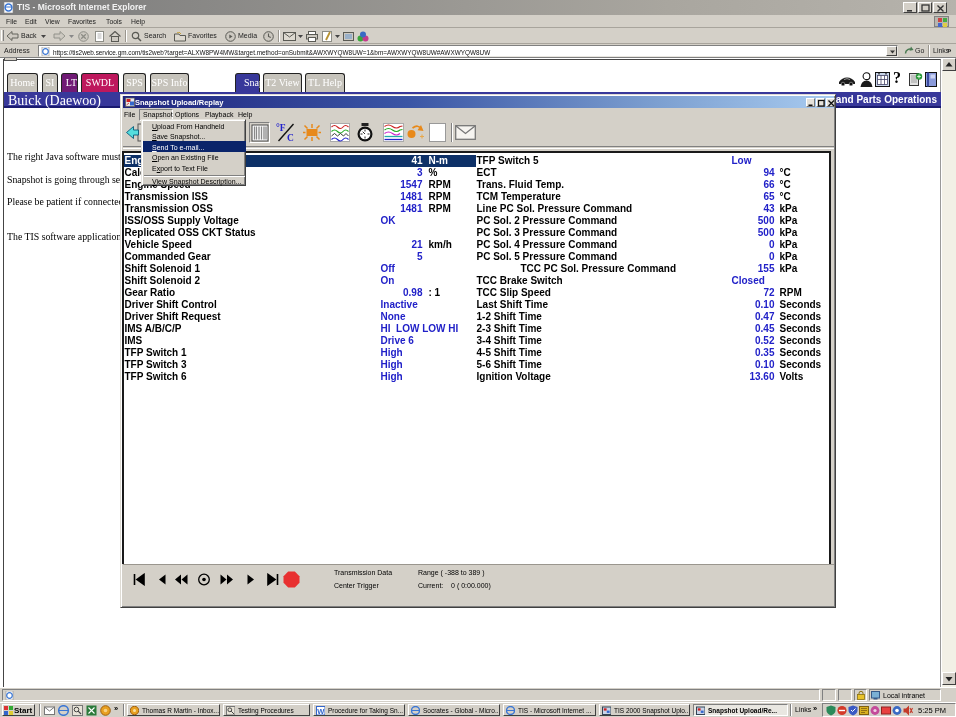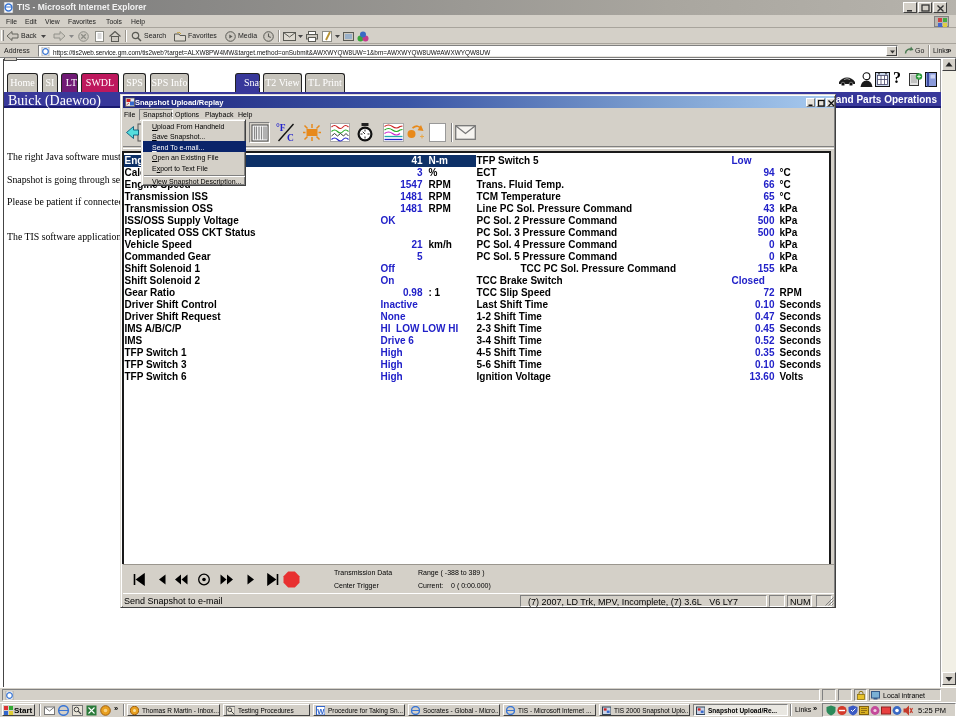--- a/index.html
+++ b/index.html
@@ -153,21 +153,21 @@
 <div style="left:4px;top:-3px;width:13px;height:6px;background:#d4d0c8;border:1px solid #555;"></div>
 <div class="ser" style="left:7px;top:15px;width:31px;height:19px;background:#c6c3bb;border:1px solid #222;border-bottom:none;border-radius:3px 3px 0 0;color:#fff;font-size:10px;text-align:center;line-height:18px;">Home</div>
 <div class="ser" style="left:42px;top:15px;width:16px;height:19px;background:#c6c3bb;border:1px solid #222;border-bottom:none;border-radius:3px 3px 0 0;color:#fff;font-size:10px;text-align:center;line-height:18px;">SI</div>
 <div class="ser" style="left:61px;top:15px;width:17px;height:25px;background:#701a75;border:1px solid #222;border-bottom:none;border-radius:3px 3px 0 0;color:#fff;font-size:10px;text-align:right;line-height:18px;">LT</div>
 <div class="ser" style="left:81px;top:15px;width:38px;height:26px;background:#be185d;border:1px solid #222;border-bottom:none;border-radius:3px 3px 0 0;color:#fff;font-size:10px;text-align:center;line-height:18px;">SWDL</div>
 <div class="ser" style="left:123px;top:15px;width:23px;height:19px;background:#c6c3bb;border:1px solid #222;border-bottom:none;border-radius:3px 3px 0 0;color:#fff;font-size:10px;text-align:center;line-height:18px;">SPS</div>
 <div class="ser" style="left:150px;top:15px;width:39px;height:19px;background:#c6c3bb;border:1px solid #222;border-bottom:none;border-radius:3px 3px 0 0;color:#fff;font-size:10px;text-align:center;line-height:18px;">SPS Info</div>
 <div class="ser" style="left:192px;top:15px;width:39px;height:19px;background:#15803d;border:1px solid #222;border-bottom:none;border-radius:3px 3px 0 0;color:#fff;font-size:10px;text-align:center;line-height:18px;margin-top:44px;">Security</div>
 <div class="ser" style="left:235px;top:15px;width:25px;height:19px;background:#38389a;border:1px solid #222;border-bottom:none;border-radius:3px 3px 0 0;color:#fff;font-size:10px;text-align:center;line-height:18px;padding-left:8px;">Snap</div>
 <div class="ser" style="left:263px;top:15px;width:39px;height:19px;background:#c6c3bb;border:1px solid #222;border-bottom:none;border-radius:3px 3px 0 0;color:#fff;font-size:10px;text-align:center;line-height:18px;">T2 View</div>
-<div class="ser" style="left:305px;top:15px;width:40px;height:19px;background:#c6c3bb;border:1px solid #222;border-bottom:none;border-radius:3px 3px 0 0;color:#fff;font-size:10px;text-align:center;line-height:18px;">TL Print</div>
+<div class="ser" style="left:305px;top:15px;width:40px;height:19px;background:#c6c3bb;border:1px solid #222;border-bottom:none;border-radius:3px 3px 0 0;color:#fff;font-size:10px;text-align:center;line-height:18px;">TL Help</div>
 <div style="left:4px;top:34px;width:937px;height:16px;background:#38389a;border-bottom:2px solid #1a1a70;">
       <span class="ser nw" style="left:4px;top:1px;color:#fff;font-size:14px;">Buick (Daewoo)</span>
       <span class="nw" style="right:4px;top:2px;color:#fff;font-weight:bold;font-size:10px;">and Parts Operations</span>
     </div>
 <svg style="left:838px;top:17px;" width="18" height="11">
       <path d="M1 7 Q4 2.5 9 2.5 Q14 2.5 17 7 L17 9 L1 9 Z" fill="#1c1c1c"></path>
       <circle cx="5" cy="9" r="1.8" fill="#111" stroke="#999" stroke-width="0.7"></circle>
       <circle cx="13" cy="9" r="1.8" fill="#111" stroke="#999" stroke-width="0.7"></circle>
       <path d="M6 4.5 Q9 2.8 12 4.5" stroke="#bbb" stroke-width="0.8" fill="none"></path>
     </svg>
@@ -426,34 +426,20 @@
         <path d="M2 1.5 L9 6.5 L2 11.5 Z M11.5 1 V12" fill="#000" stroke="#000" stroke-width="1.6"></path>
       </svg>
 <svg style="left:160px;top:6px;" width="17" height="17">
         <path d="M5.2 0.5 H11.8 L16.5 5.2 V11.8 L11.8 16.5 H5.2 L0.5 11.8 V5.2 Z" fill="#e83030"></path>
       </svg>
 <span style="left:211px;top:4px;font-size:7px;color:#000;">Transmission Data</span>
 <span style="left:211px;top:17px;font-size:7px;color:#000;">Center Trigger</span>
 <span style="left:295px;top:4px;font-size:7px;color:#000;">Range ( -388 to 389 )</span>
 <span style="left:295px;top:17px;font-size:7px;color:#000;">Current:&nbsp;&nbsp;&nbsp;&nbsp;0 ( 0:00.000)</span>
 </div>
-<div style="left:2px;top:498px;width:711px;height:14px;background:#d4d0c8;border-top:1px solid #fff;">
-<span class="nw" style="left:1px;top:2px;font-size:9px;color:#000;">Send Snapshot to e-mail</span>
-<div class="sk" style="left:397px;top:1px;width:247px;height:12px;">
-        <span class="nw" style="left:7px;top:1px;font-size:9px;">(7) 2007, LD Trk, MPV, Incomplete, (7) 3.6L&nbsp;&nbsp; V6 LY7</span>
-      </div>
-<div class="sk" style="left:646px;top:1px;width:16px;height:12px;"></div>
-<div class="sk" style="left:664px;top:1px;width:25px;height:12px;">
-        <span style="left:2px;top:1px;font-size:9px;">NUM</span>
-      </div>
-<div class="sk" style="left:693px;top:1px;width:16px;height:12px;"></div>
-<svg style="left:702px;top:3px;" width="9" height="9">
-        <path d="M8.5 0.5 L0.5 8.5 M8.5 3.5 L3.5 8.5 M8.5 6.5 L6.5 8.5" stroke="#808080" stroke-width="1"></path>
-      </svg>
-</div>
 <div style="left:20px;top:24px;width:105px;height:67px;background:#d4d0c8;border-top:1px solid #e8e6e0;border-left:1px solid #e8e6e0;border-right:1px solid #404040;border-bottom:1px solid #404040;box-shadow:inset 1px 1px 0 #fff, inset -1px -1px 0 #808080;font-size:7px;color:#000;">
 <div style="left:1px;top:21px;width:103px;height:10.5px;background:#0a246a;"></div>
 <span class="nw" style="left:10px;top:2.5px;color:#000;"><u>U</u>pload From Handheld</span>
 <span class="nw" style="left:10px;top:13px;color:#000;"><u>S</u>ave Snapshot...</span>
 <span class="nw" style="left:10px;top:23.5px;color:#fff;"><u>S</u>end To e-mail...</span>
 <span class="nw" style="left:10px;top:34px;color:#000;"><u>O</u>pen an Existing File</span>
 <span class="nw" style="left:10px;top:44.5px;color:#000;">E<u>x</u>port to Text File</span>
 <span class="nw" style="left:10px;top:57.5px;color:#000;"><u>V</u>iew Snapshot Description...</span>
 <div style="left:2px;top:54.5px;width:101px;height:2px;border-top:1px solid #808080;border-bottom:1px solid #fff;"></div>
 </div>

